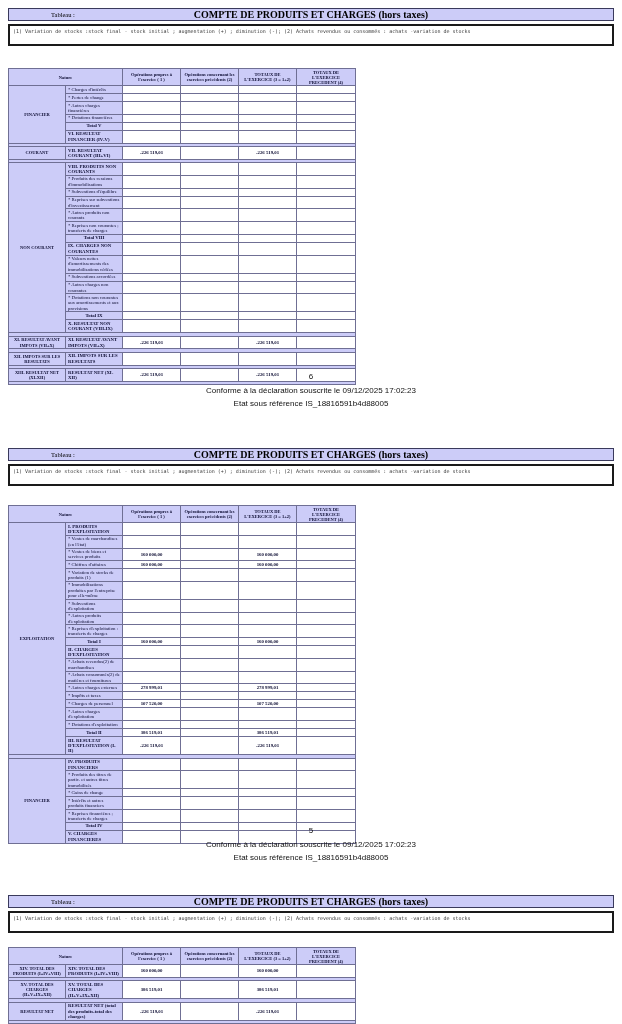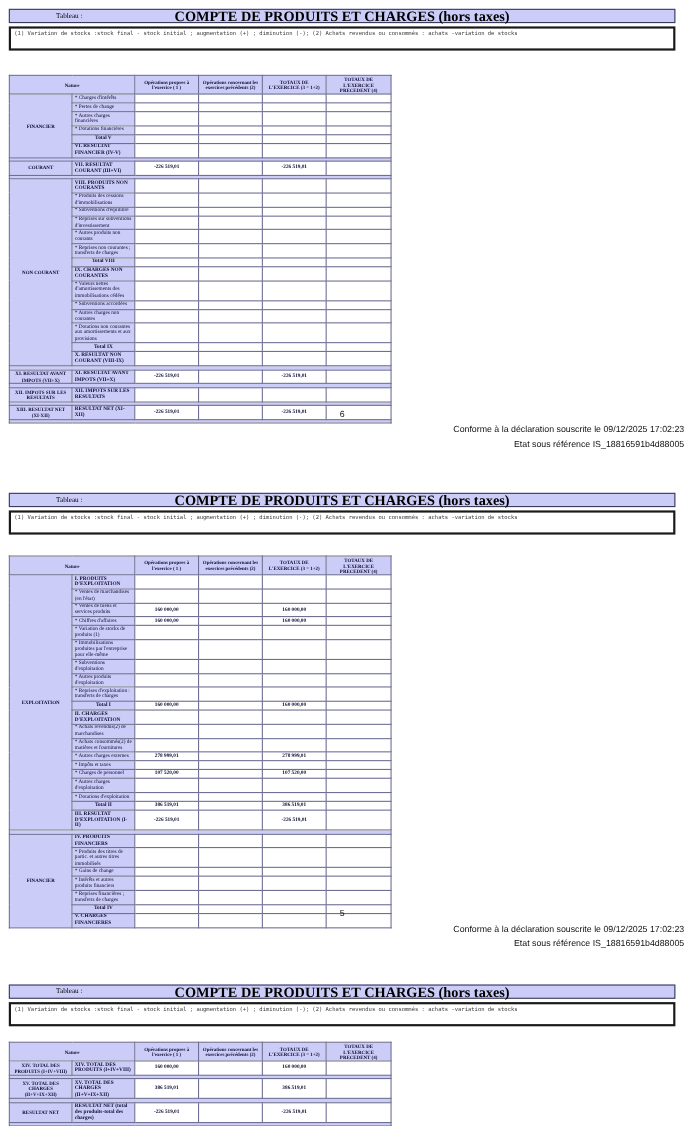--- a/index.html
+++ b/index.html
@@ -9,38 +9,38 @@
     --outer-border:#2a2a44;
     --ink:#0d0d33;
   }
   *{margin:0;padding:0;box-sizing:border-box}
   html,body{width:622px;height:1024px;background:#fff;overflow:hidden}
   body{position:relative;font-family:"Liberation Serif",serif}
   .abs{position:absolute}
   
   .bar{left:8px;width:606px;height:13px;background:var(--lav);border:1px solid var(--bar-border);display:flex;align-items:center}
   .bar .lbl{font-size:6.5px;color:#000;margin-left:42px;position:relative;z-index:2}
-  .bar .ttl{position:absolute;left:0;right:0;text-align:center;font-weight:bold;font-size:13px;color:#000}
+  .bar .ttl{position:absolute;left:0;right:0;text-align:center;font-weight:bold;font-size:10px;color:#000}
   
   .note{left:8px;width:606px;height:22px;border:2px solid #1a1a1a;background:#fff;
         font-family:"DejaVu Sans Mono","Liberation Mono",monospace;font-size:5px;color:#3a3a3a;
         padding:2px 3px;line-height:1.2}
   
   table{border-collapse:collapse;table-layout:fixed;left:8px;border:1px solid var(--outer-border);background:#fff}
   td,th{border:0.5px solid var(--cell-border);font-size:4.8px;line-height:1.12;padding:0.5px 2px;color:var(--ink);overflow:hidden;vertical-align:top;height:8px}
   th{background:var(--lav);font-weight:bold;text-align:center;font-size:4.5px;vertical-align:middle}
   td.group{background:var(--lav);text-align:center;font-weight:bold;font-size:4.5px;vertical-align:middle}
   td.label{background:var(--lav);text-align:left}
   td.label.section{font-weight:bold}
   td.label.total{font-weight:bold;text-align:center}
   td.val{text-align:center;font-weight:bold;white-space:nowrap;background:#fff;vertical-align:middle}
   tr.spacer td{background:var(--lav);height:3.5px;padding:0;line-height:0}
   
   .pageno{left:0;width:622px;text-align:center;font-family:"Liberation Sans",sans-serif;font-size:8px;color:#111}
-  .footer{left:0;width:622px;text-align:right;font-family:"Liberation Sans",sans-serif;font-size:8px;color:#111}
+  .footer{left:0;width:622px;text-align:center;font-family:"Liberation Sans",sans-serif;font-size:8px;color:#111}
 </style>
 </head>
 <body>
 
 <div class="abs bar" style="top:8px">
   <span class="lbl">Tableau :</span>
   <span class="ttl">COMPTE DE PRODUITS ET CHARGES (hors taxes)</span>
 </div>
 <div class="abs note" style="top:24px">(1) Variation de stocks :stock final - stock initial ; augmentation (+) ; diminution (-); (2) Achats revendus ou consommés : achats -variation de stocks</div>
 <table class="abs" style="top:68px">

